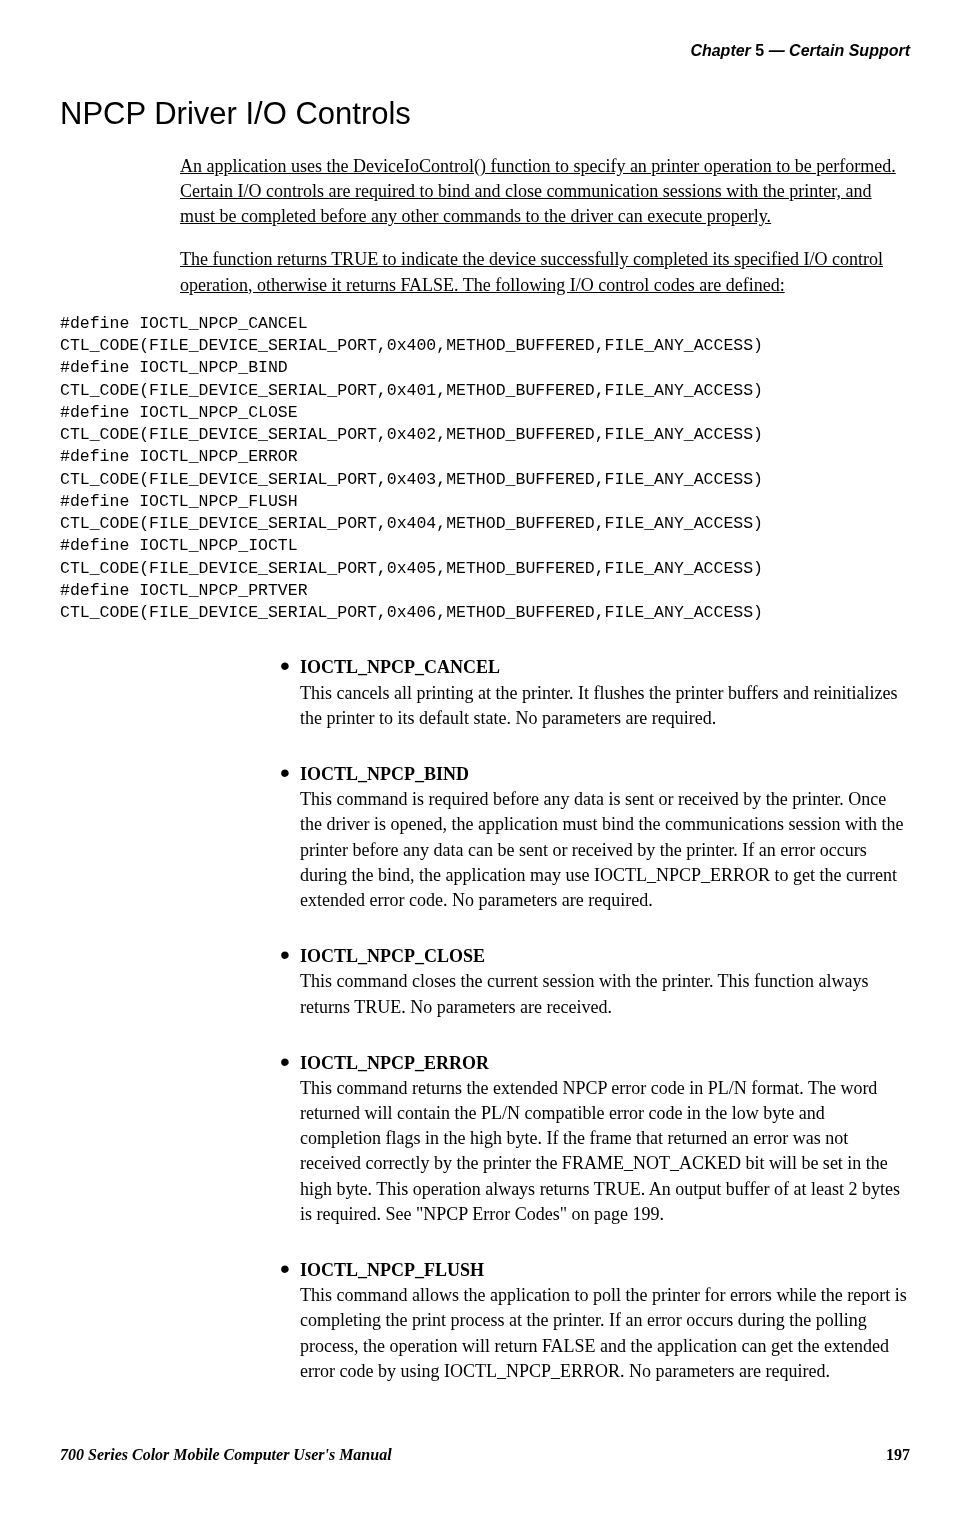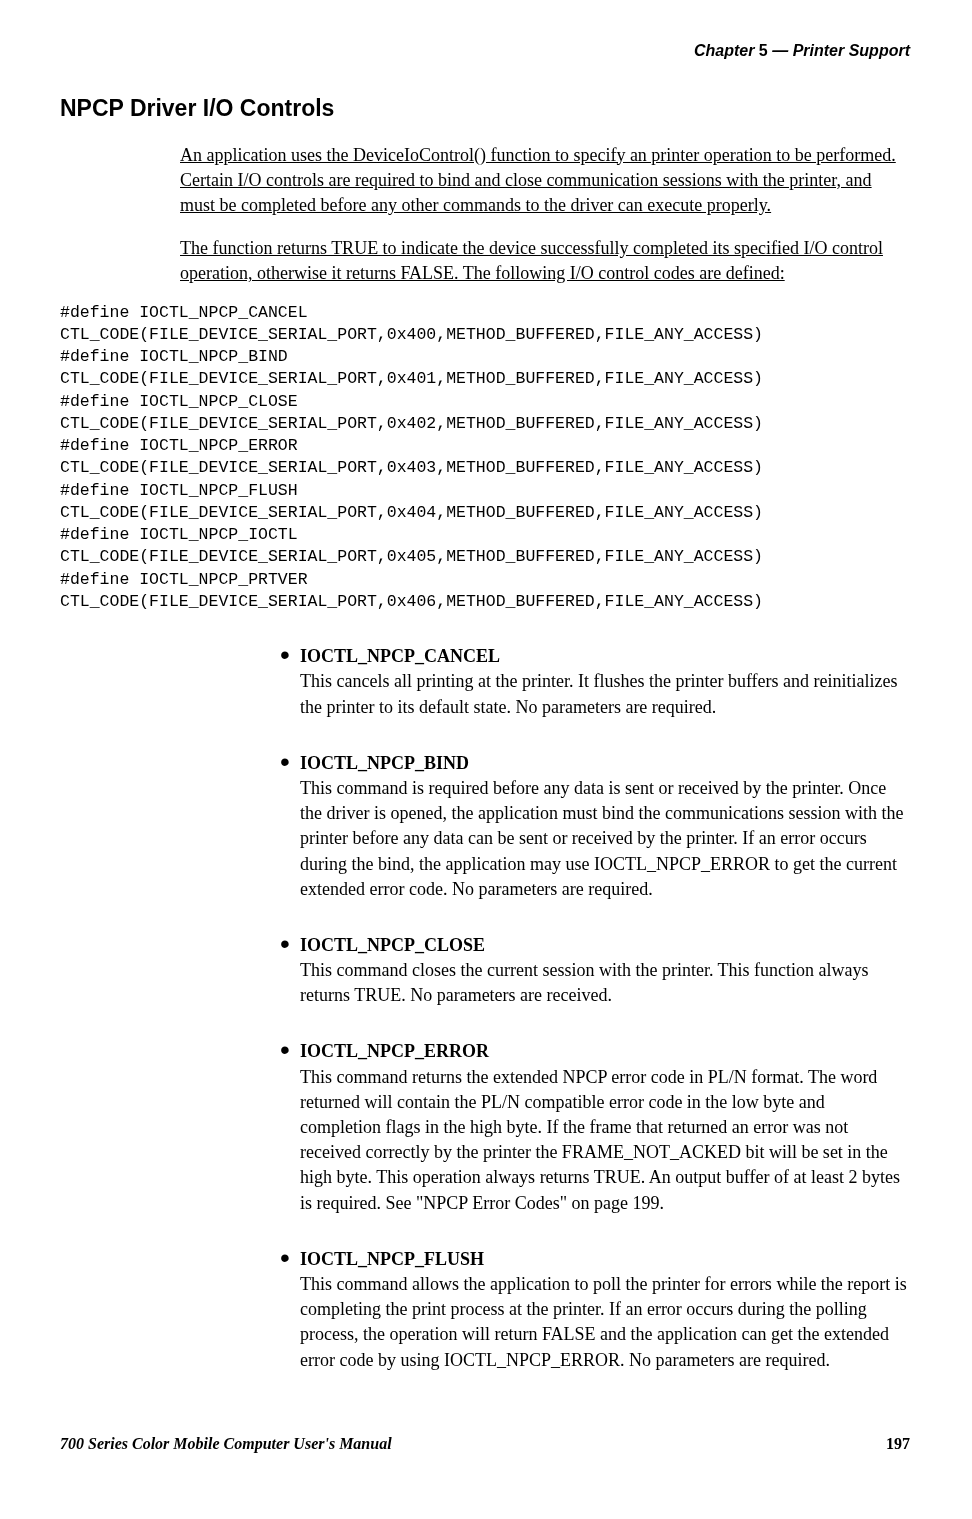--- a/index.html
+++ b/index.html
@@ -18,22 +18,22 @@
       font-weight: bold;
       font-style: italic;
       font-size: 16px;
       margin-bottom: 30px;
     }
     .chapter-num {
       font-style: normal;
     }
     h1 {
       font-family: Arial, sans-serif;
-      font-size: 23px;
-      font-weight: bold;
+      font-size: 31px;
+      font-weight: normal;
       margin: 20px 0 15px 0;
     }
     .body-text {
       margin-left: 120px;
       margin-bottom: 15px;
       text-decoration: underline;
     }
     .code-block {
       font-family: 'Courier New', monospace;
       font-size: 16.5px;
@@ -82,21 +82,21 @@
       font-style: normal;
     }
   </style>
 </head>
 <body>
 
 <div class="header">
   <span>Chapter</span>
   <span class="chapter-num">5</span>
   <span>—</span>
-  <span>Printer Support</span>
+  <span>Certain Support</span>
 </div>
 
 <h1>NPCP Driver I/O Controls</h1>
 
 <p class="body-text">An application uses the DeviceIoControl() function to specify an printer operation to be performed. Certain I/O controls are required to bind and close communication sessions with the printer, and must be completed before any other commands to the driver can execute properly.</p>
 <p class="body-text">The function returns TRUE to indicate the device successfully completed its specified I/O control operation, otherwise it returns FALSE. The following I/O control codes are defined:</p>
 
 <div class="code-block">#define IOCTL_NPCP_CANCEL
 CTL_CODE(FILE_DEVICE_SERIAL_PORT,0x400,METHOD_BUFFERED,FILE_ANY_ACCESS)
 #define IOCTL_NPCP_BIND

